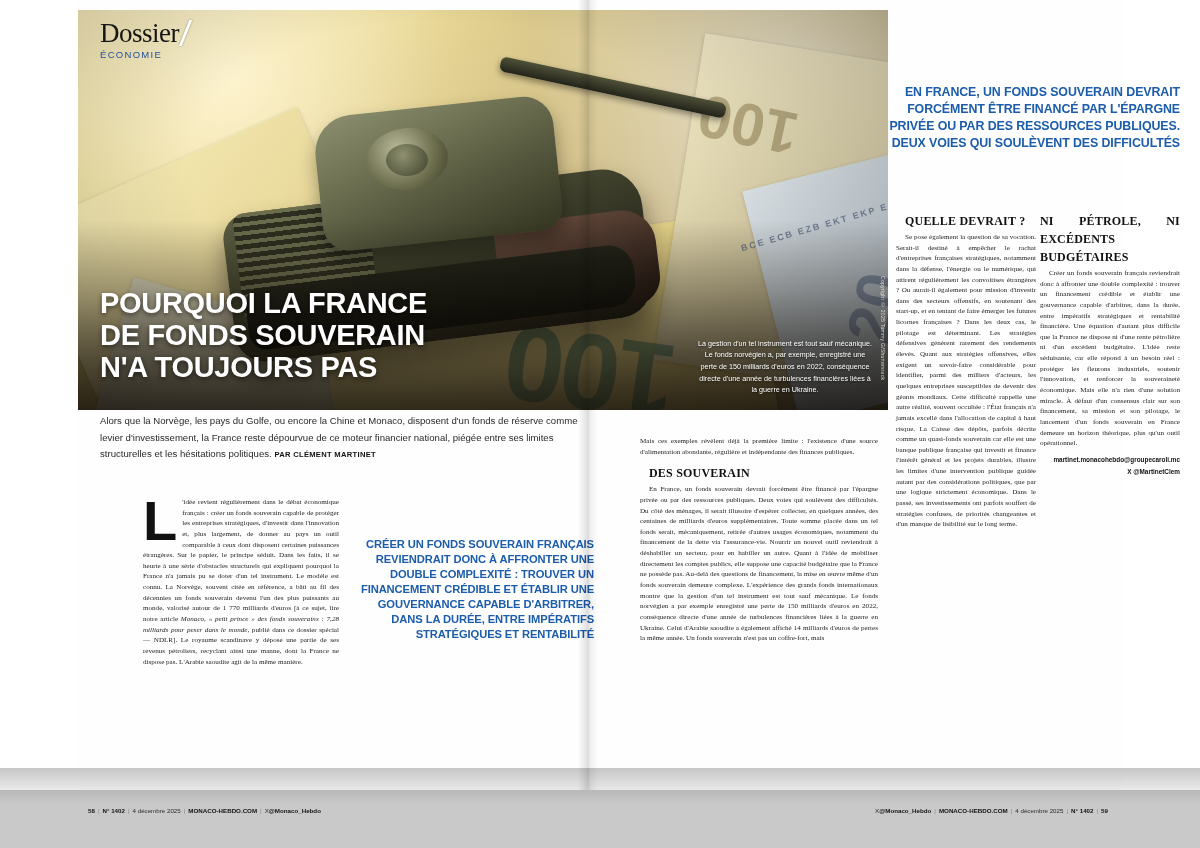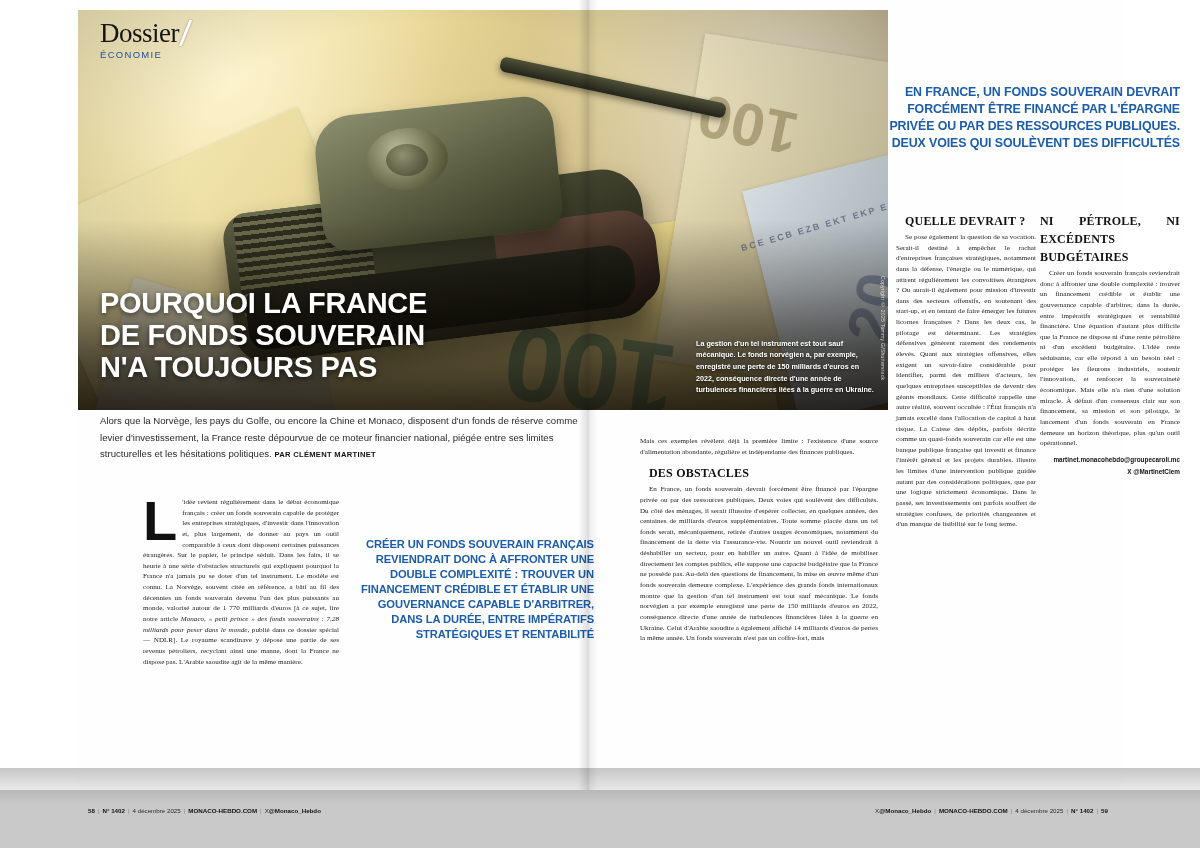--- a/index.html
+++ b/index.html
@@ -62,22 +62,22 @@
     background:radial-gradient(circle at 40% 34%,#8e906f,#40422c);}
   .t-barrel{position:absolute;left:300px;top:40px;width:230px;height:15px;border-radius:6px;
     background:linear-gradient(180deg,#4f5138,#23241a);transform:rotate(12deg);
     box-shadow:0 3px 6px rgba(0,0,0,.4);}
   .t-grill{position:absolute;left:40px;top:166px;width:135px;height:108px;transform:rotate(-7deg);
     background:repeating-linear-gradient(180deg,#6b6d4d 0px,#6b6d4d 4px,#2b2c1e 4px,#2b2c1e 9px);
     border-radius:10px;opacity:.95;}
   .t-front{position:absolute;left:300px;top:176px;width:160px;height:96px;border-radius:12px 34px 28px 10px;
     background:linear-gradient(165deg,#6b4f3f,#3b2a22 60%,#1b1410);transform:rotate(-7deg);}
 
-  .cap{position:absolute;right:14px;bottom:14px;width:178px;text-align:left;color:#fff;
-    font-size:7.2px;line-height:1.62;font-weight:700;text-shadow:0 1px 2px rgba(0,0,0,.6);}
+  .cap{position:absolute;right:14px;bottom:14px;width:178px;text-align:center;color:#fff;
+    font-size:7.2px;line-height:1.62;font-weight:400;text-shadow:0 1px 2px rgba(0,0,0,.6);}
   .credit{position:absolute;right:2px;bottom:14px;width:10px;height:120px;color:#efe9dd;
     font-size:5px;letter-spacing:.3px;white-space:nowrap;opacity:.85;
     writing-mode:vertical-rl;text-orientation:mixed;}
 
   
   .mast{position:absolute;left:100px;top:20px;}
   .mast-d{font-family:"Liberation Serif",serif;font-weight:400;font-size:27px;color:#151515;
     letter-spacing:-.5px;line-height:1;}
   .mast-slash{display:inline-block;width:3px;height:26px;background:#fff;transform:skewX(-22deg);
     margin-left:5px;vertical-align:-4px;box-shadow:0 0 2px rgba(0,0,0,.4);}
@@ -182,21 +182,21 @@
   <div class="col col-1">
     <p class="noind">
       <span class="dropcap">L</span><span>'idée revient régulièrement dans le débat économique français : créer un fonds souverain capable de protéger les entreprises stratégiques, d'investir dans l'innovation et, plus largement, de donner au pays un outil comparable à ceux dont disposent certaines puissances étrangères. Sur le papier, le principe séduit. Dans les faits, il se heurte à une série d'obstacles structurels qui expliquent pourquoi la France n'a jamais pu se doter d'un tel instrument. Le modèle est connu. La Norvège, souvent citée en référence, a bâti au fil des décennies un fonds souverain devenu l'un des plus puissants au monde, valorisé autour de 1 770 milliards d'euros [à ce sujet, lire notre article </span><i>Monaco, « petit prince » des fonds souverains : 7,28 milliards pour peser dans le monde,</i><span> publié dans ce dossier spécial — NDLR]. Le royaume scandinave y dépose une partie de ses revenus pétroliers, recyclant ainsi une manne, dont la France ne dispose pas. L'Arabie saoudite agit de la même manière.</span>
     </p>
   </div>
 
   <div class="pullquote">CRÉER UN FONDS SOUVERAIN FRANÇAIS REVIENDRAIT DONC À AFFRONTER UNE DOUBLE COMPLEXITÉ : TROUVER UN FINANCEMENT CRÉDIBLE ET ÉTABLIR UNE GOUVERNANCE CAPABLE D'ARBITRER, DANS LA DURÉE, ENTRE IMPÉRATIFS STRATÉGIQUES ET RENTABILITÉ</div>
 
   <div class="col col-3">
     <p class="noind">Mais ces exemples révèlent déjà la première limite : l'existence d'une source d'alimentation abondante, régulière et indépendante des finances publiques.</p>
-    <div class="subhead">DES OBSTACLES</div>
+    <div class="subhead">DES SOUVERAIN</div>
     <p>En France, un fonds souverain devrait forcément être financé par l'épargne privée ou par des ressources publiques. Deux voies qui soulèvent des difficultés. Du côté des ménages, il serait illusoire d'espérer collecter, en quelques années, des centaines de milliards d'euros supplémentaires. Toute somme placée dans un tel fonds serait, mécaniquement, retirée d'autres usages économiques, notamment du financement de la dette via l'assurance-vie. Nourrir un nouvel outil reviendrait à déshabiller un secteur, pour en habiller un autre. Quant à l'idée de mobiliser directement les comptes publics, elle suppose une capacité budgétaire que la France ne possède pas. Au-delà des questions de financement, la mise en œuvre même d'un fonds souverain demeure complexe. L'expérience des grands fonds internationaux montre que la gestion d'un tel instrument est tout sauf mécanique. Le fonds norvégien a par exemple enregistré une perte de 150 milliards d'euros en 2022, conséquence directe d'une année de turbulences financières liées à la guerre en Ukraine. Celui d'Arabie saoudite a également affiché 14 milliards d'euros de pertes la même année. Un fonds souverain n'est pas un coffre-fort, mais</p>
   </div>
 
   <div class="bighead">EN FRANCE, UN FONDS SOUVERAIN DEVRAIT FORCÉMENT ÊTRE FINANCÉ PAR L'ÉPARGNE PRIVÉE OU PAR DES RESSOURCES PUBLIQUES. DEUX VOIES QUI SOULÈVENT DES DIFFICULTÉS</div>
 
   <div class="col col-r1">
     <div class="subhead">QUELLE DEVRAIT ?</div>
     <p>Se pose également la question de sa vocation. Serait-il destiné à empêcher le rachat d'entreprises françaises stratégiques, notamment dans la défense, l'énergie ou le numérique, qui attirent régulièrement les convoitises étrangères ? Ou aurait-il également pour mission d'investir dans des secteurs offensifs, en soutenant des start-up, et en tentant de faire émerger les futures licornes françaises ? Dans les deux cas, le pilotage est déterminant. Les stratégies défensives génèrent rarement des rendements élevés. Quant aux stratégies offensives, elles exigent un savoir-faire considérable pour identifier, parmi des milliers d'acteurs, les quelques entreprises susceptibles de devenir des géants mondiaux. Cette difficulté rappelle une autre réalité, souvent occultée : l'État français n'a jamais excellé dans l'allocation de capital à haut risque. La Caisse des dépôts, parfois décrite comme un quasi-fonds souverain car elle est une banque publique française qui investit et finance l'intérêt général et les projets durables, illustre les limites d'une intervention publique guidée autant par des considérations politiques, que par une logique strictement économique. Dans le passé, ses investissements ont parfois souffert de stratégies confuses, de priorités changeantes et d'un manque de lisibilité sur le long terme.</p>
   </div>
 

